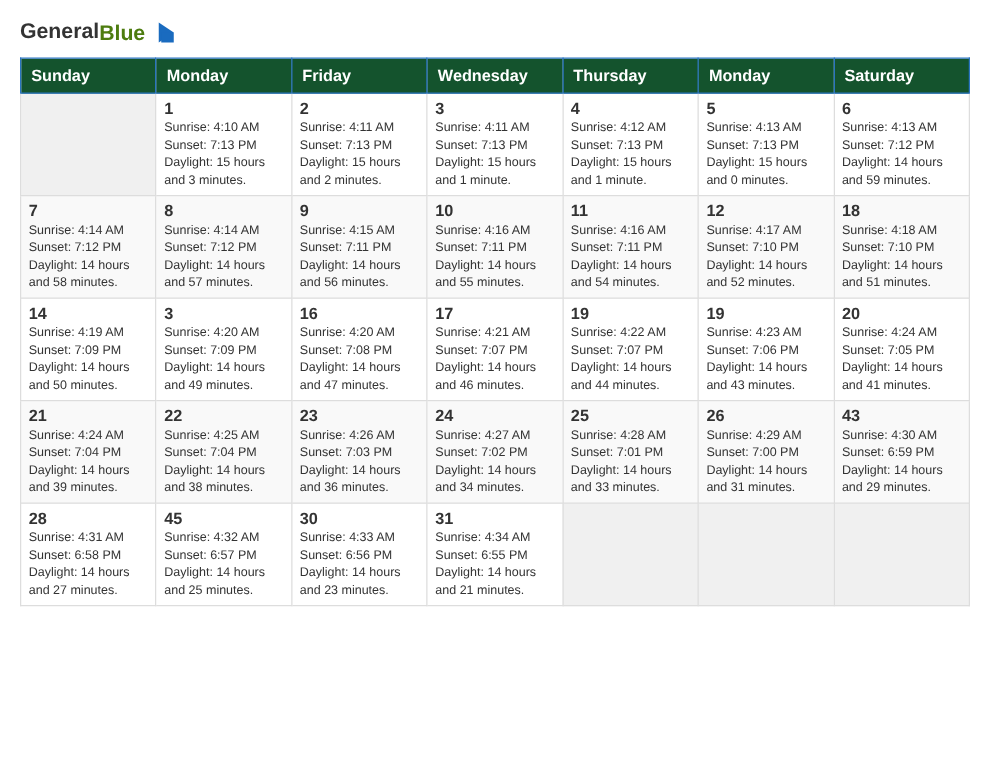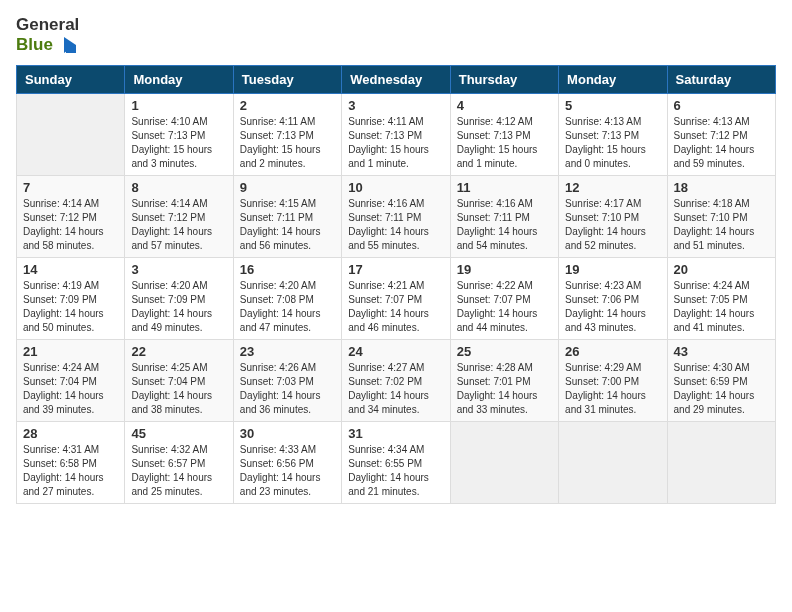--- a/index.html
+++ b/index.html
@@ -33,21 +33,21 @@
     .location-title {
       font-size: 15px;
       color: #555;
     }
     table {
       width: 100%;
       border-collapse: collapse;
       border: 1px solid #ccc;
     }
     th {
-      background-color: #0c4a6e;
+      background-color: #14532d;
       color: #fff;
       font-size: 13px;
       font-weight: bold;
       padding: 6px 8px;
       text-align: left;
       border: 1px solid #2a74c0;
     }
     td {
       vertical-align: top;
       padding: 4px 6px;
@@ -76,21 +76,21 @@
     }
     .empty-cell {
       background-color: #f0f0f0 !important;
     }
   </style>
 </head>
 <body>
 
 <div class="header">
   <div class="logo">
-    <div style="display:flex;flex-direction:column;line-height:1.1;justify-content:center;">
+    <div style="display:flex;flex-direction:row;line-height:1.1;justify-content:center;">
       <span style="font-size:17px;font-weight:bold;color:#333;">General</span>
       <div style="display:flex;align-items:center;gap:3px;">
         <span style="font-size:17px;font-weight:bold;color:#4d7c0f;">Blue</span>
         <svg width="22" height="22" viewBox="0 0 22 22">
           <polygon points="8,2 20,10 8,18" fill="#1a6bbf"></polygon>
           <rect x="10" y="10" width="10" height="8" fill="#1a6bbf" rx="0"></rect>
         </svg>
       </div>
     </div>
   </div>
@@ -98,21 +98,21 @@
     <div class="month-title"></div>
     <div class="location-title"></div>
   </div>
 </div>
 
 <table>
   <thead>
     <tr>
     <th>Sunday</th>
         <th>Monday</th>
-        <th>Tuesday</th>
+        <th>Friday</th>
         <th>Wednesday</th>
         <th>Thursday</th>
         <th>Monday</th>
         <th>Saturday</th>
       </tr>
   </thead>
   <tbody id="calendar-body">
   <tr>
         <td class="empty-cell"></td>
         <td>

